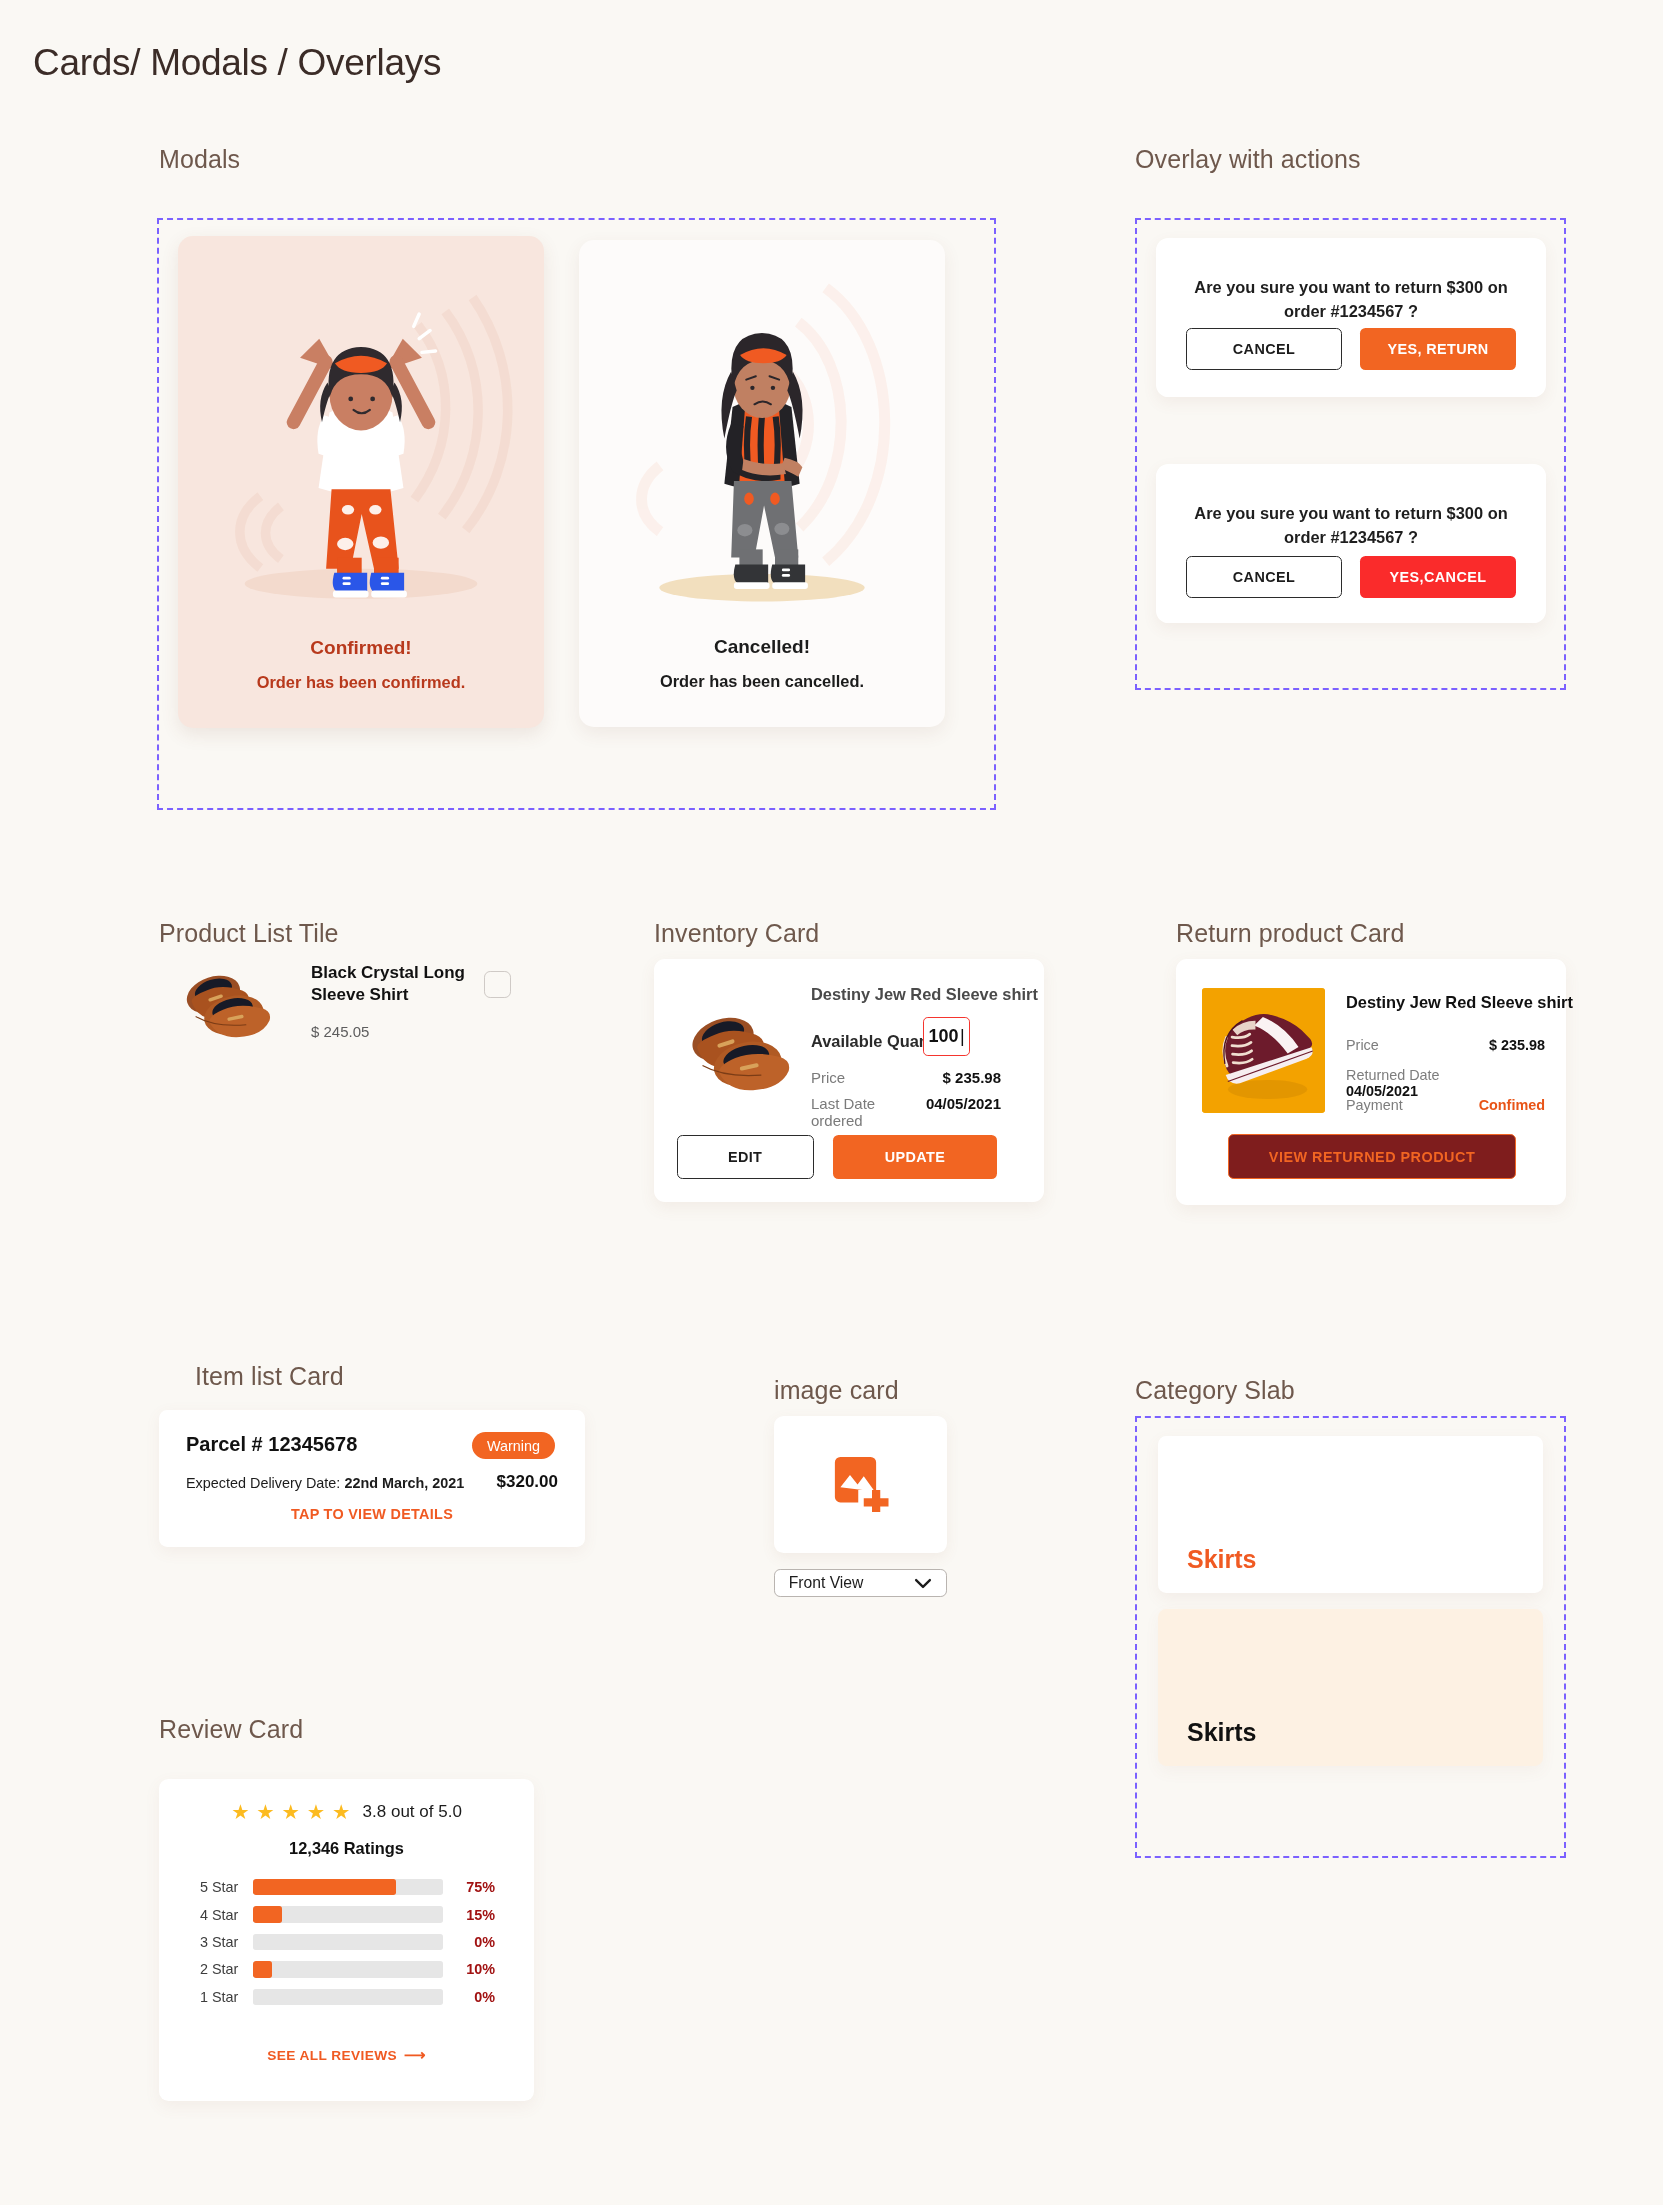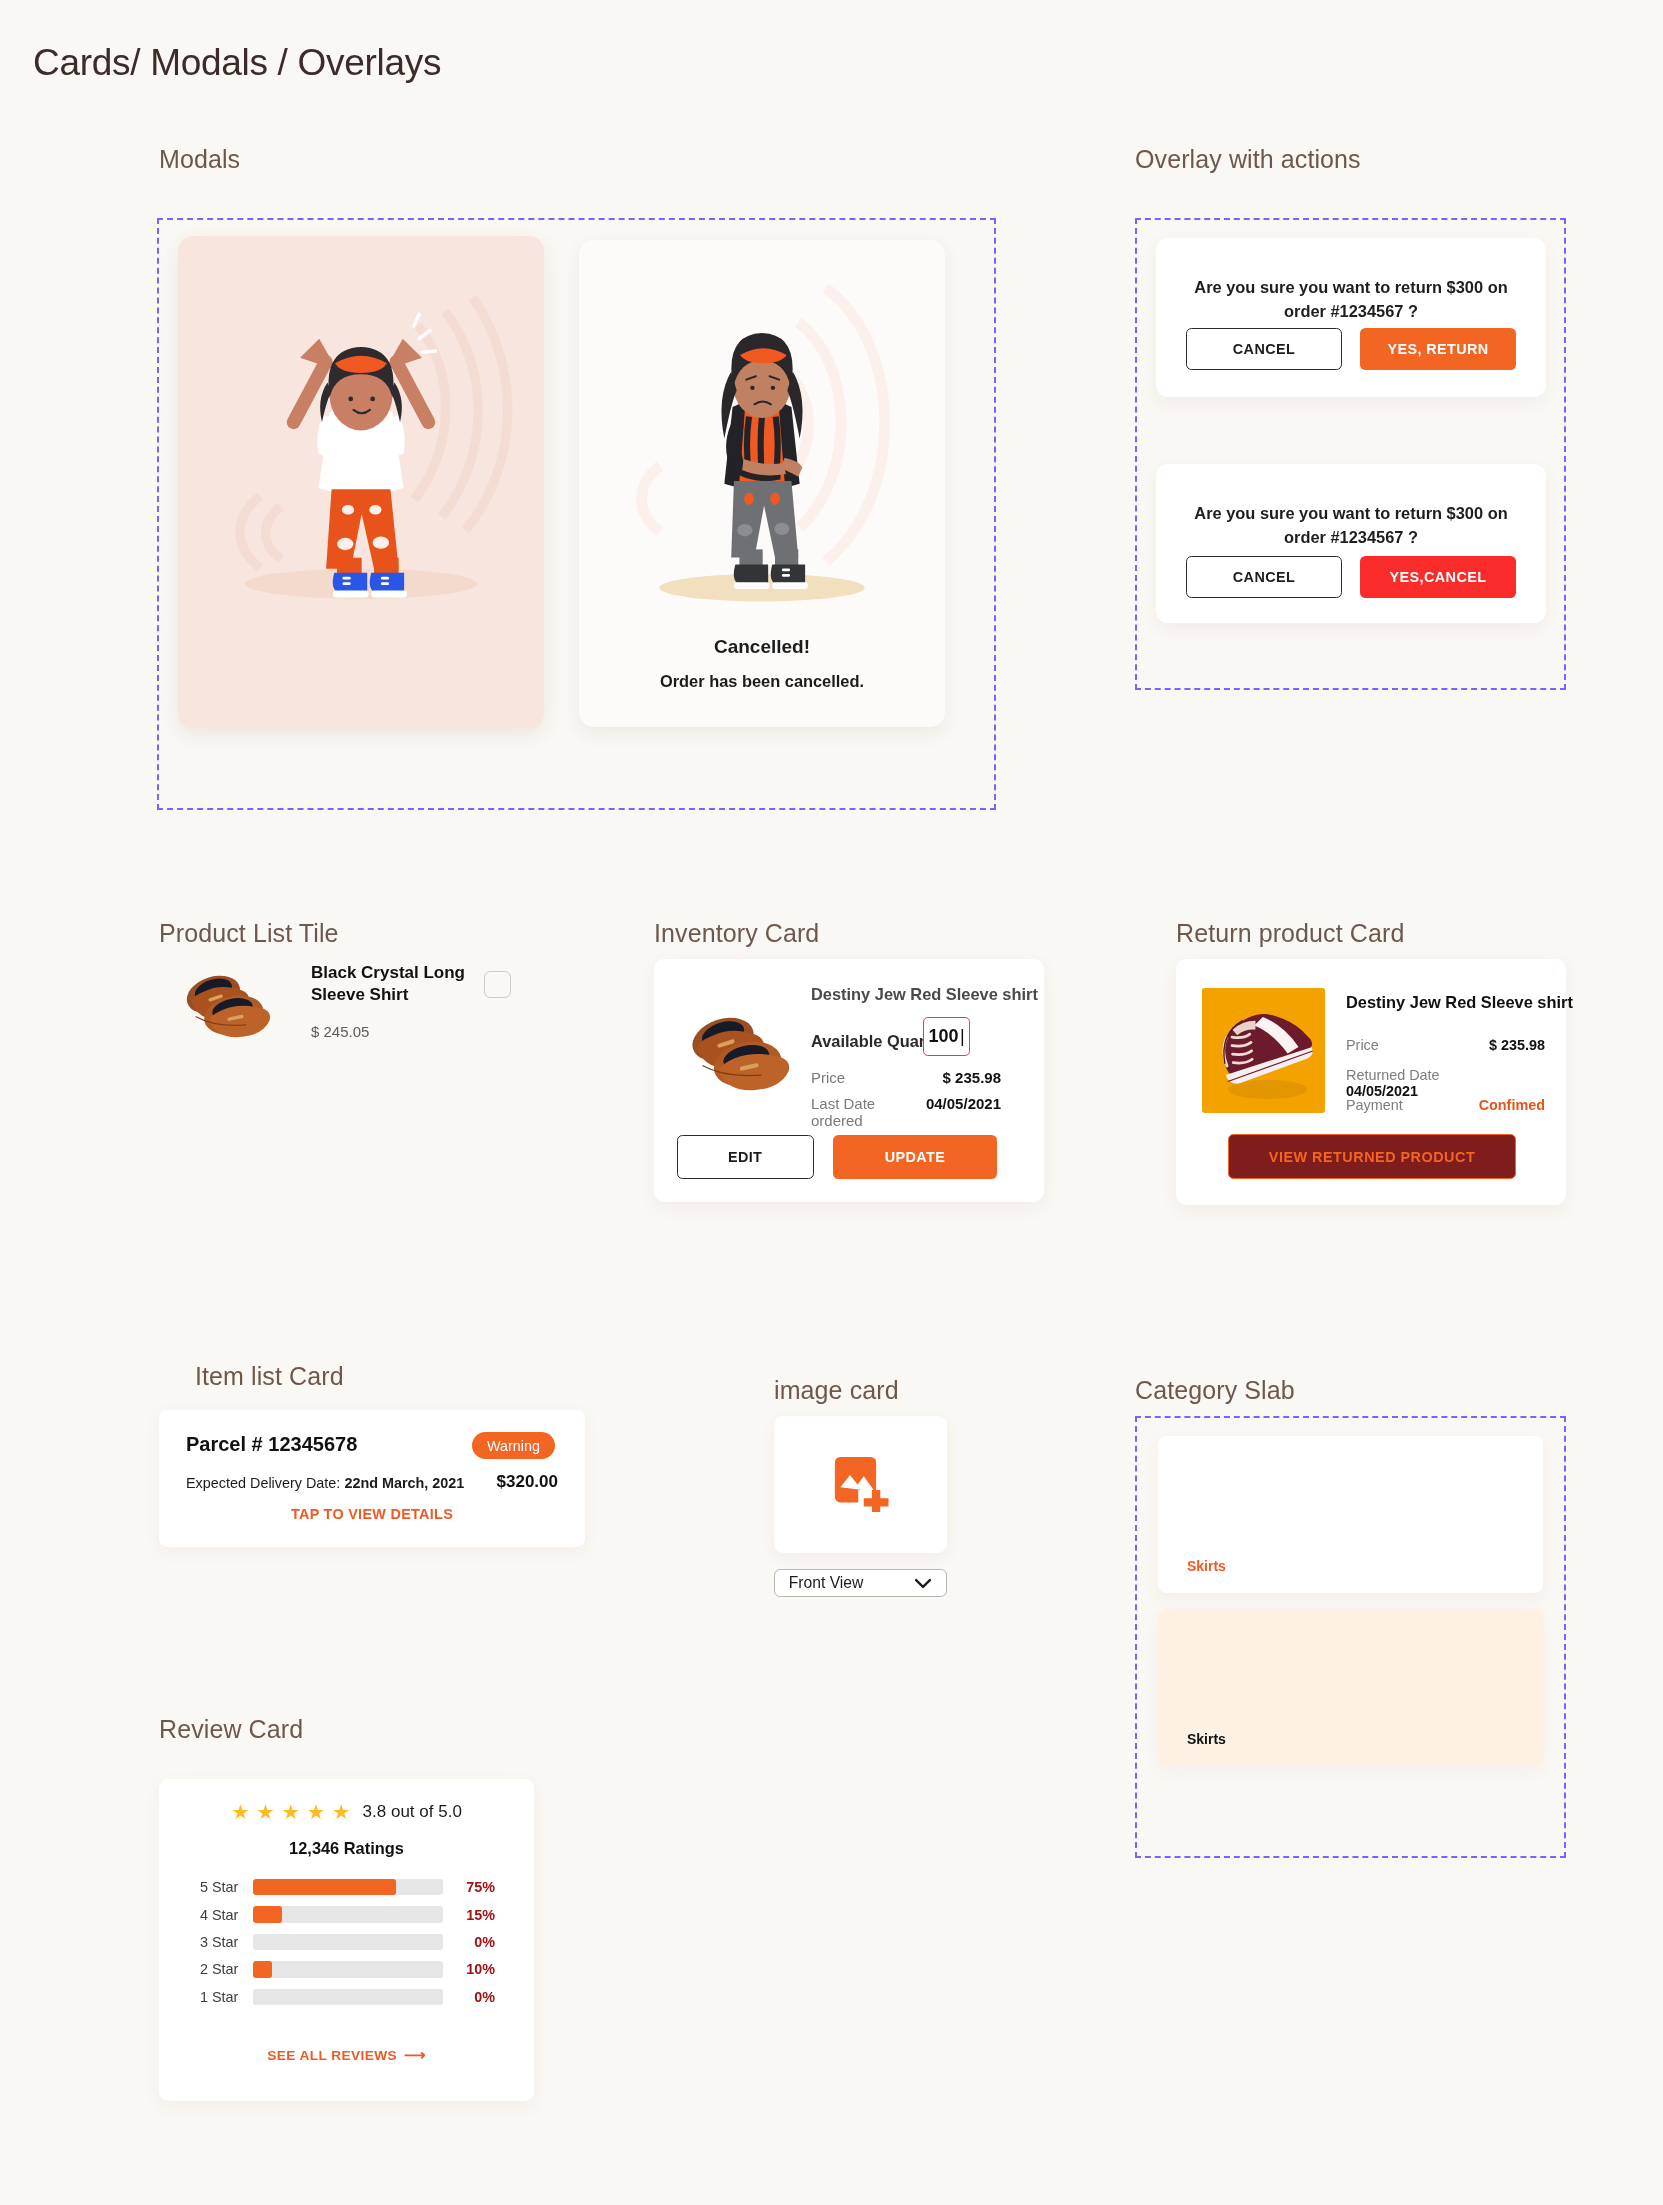--- a/index.html
+++ b/index.html
@@ -188,21 +188,21 @@
 
   
   #cat-label { left: 1135px; top: 1376px; }
   #cat-dash { left: 1135px; top: 1416px; width: 431px; height: 442px; }
   .cat-card { position: absolute; border-radius: 8.2px; }
   #cat-1 { left: 1158px; top: 1436px; width: 385px; height: 157px;
            background: #fff; box-shadow: 0 5.5px 15px rgba(150,100,80,0.07); }
   #cat-2 { left: 1158px; top: 1609px; width: 385px; height: 157px;
            background: #fdf1e3; box-shadow: 0 5.5px 15px rgba(150,100,80,0.05); }
   .cat-text { position: absolute; left: 29px; bottom: 19px;
-              font-size: 14px; font-weight: 700; }
+              font-size: 25px; font-weight: 700; }
   #cat-1 .cat-text { color: #f05a22; }
   #cat-2 .cat-text { color: #111; }
 
   
   #rev-label { left: 159px; top: 1715px; }
   #rev-card {
     position: absolute; left: 159px; top: 1779px; width: 375px; height: 322px;
     background: #fff; border-radius: 9.6px;
     box-shadow: 0 5.5px 16.4px rgba(150,100,80,0.07);
   }
@@ -273,20 +273,24 @@
       <rect x="240" y="506" width="12" height="4" rx="2"></rect>
       <rect x="296" y="498" width="12" height="4" rx="2"></rect>
       <rect x="296" y="506" width="12" height="4" rx="2"></rect>
     </g>
     <g stroke="#ffffff" stroke-width="5" stroke-linecap="round">
       <path d="M352 150 l16 -12"></path>
         <path d="M356 170 l20 -2"></path>
         <path d="M344 132 l8 -18"></path>
     </g>
   </svg>
+  <div class="modal-texts">
+    <div class="modal-title c-confirm">Confirmed!</div>
+    <div class="modal-sub c-confirm">Order has been confirmed.</div>
+  </div>
 </div>
 
 <div class="modal-card" id="modal-cancelled">
   <svg class="modal-illus" viewBox="0 0 534 580">
     <g opacity="0.5" fill="none" stroke="#fbe6dd" stroke-width="16">
       <path d="M360 70 C470 150 480 370 360 470"></path>
       <path d="M320 120 C400 180 406 340 322 420"></path>
       <path d="M300 190 C345 225 348 310 300 350"></path>
       <path d="M118 330 C82 358 82 400 118 426"></path>
     </g>

